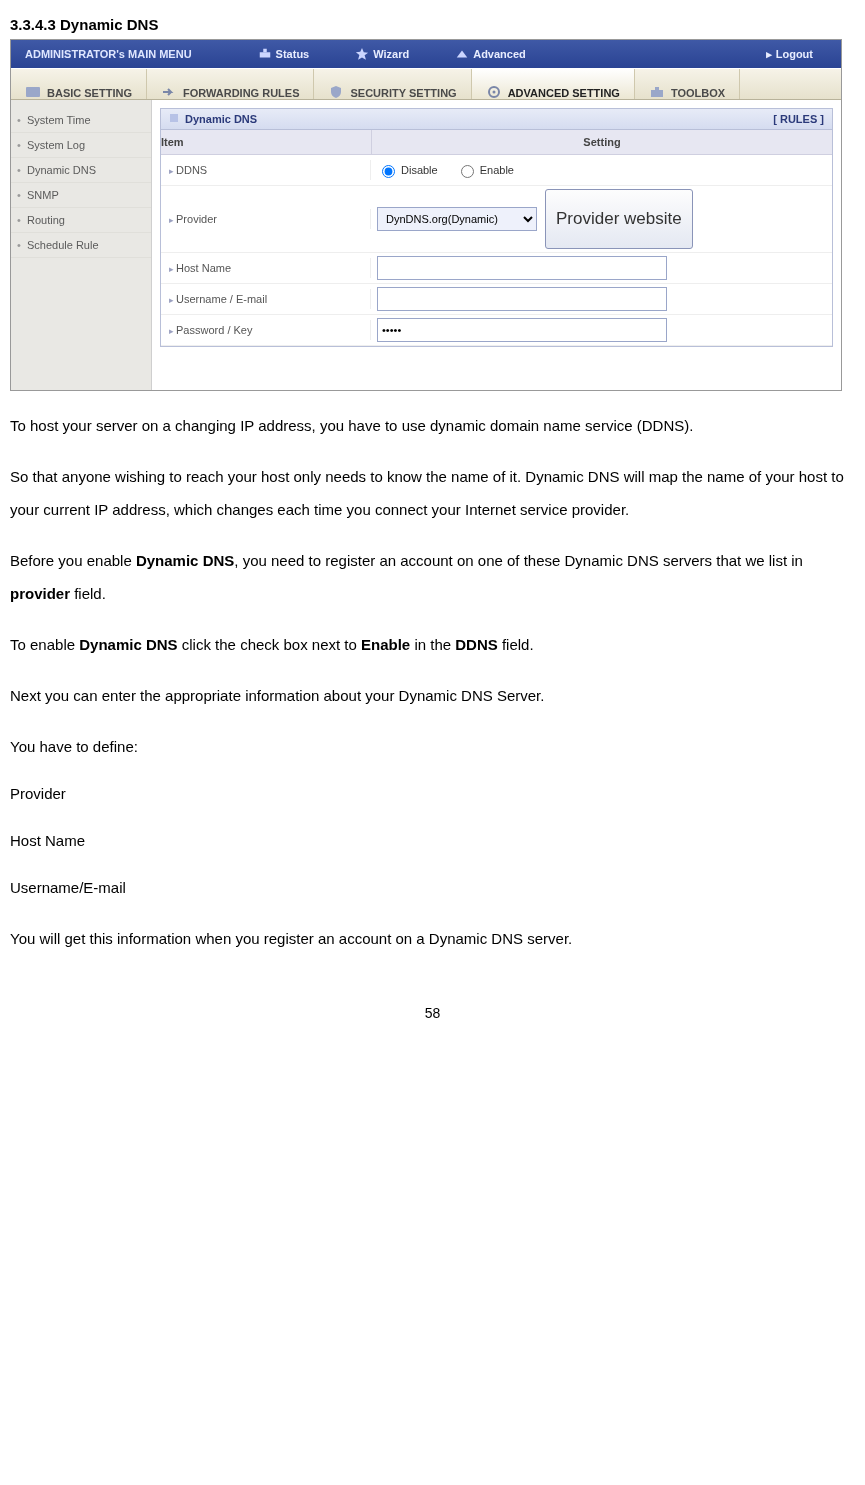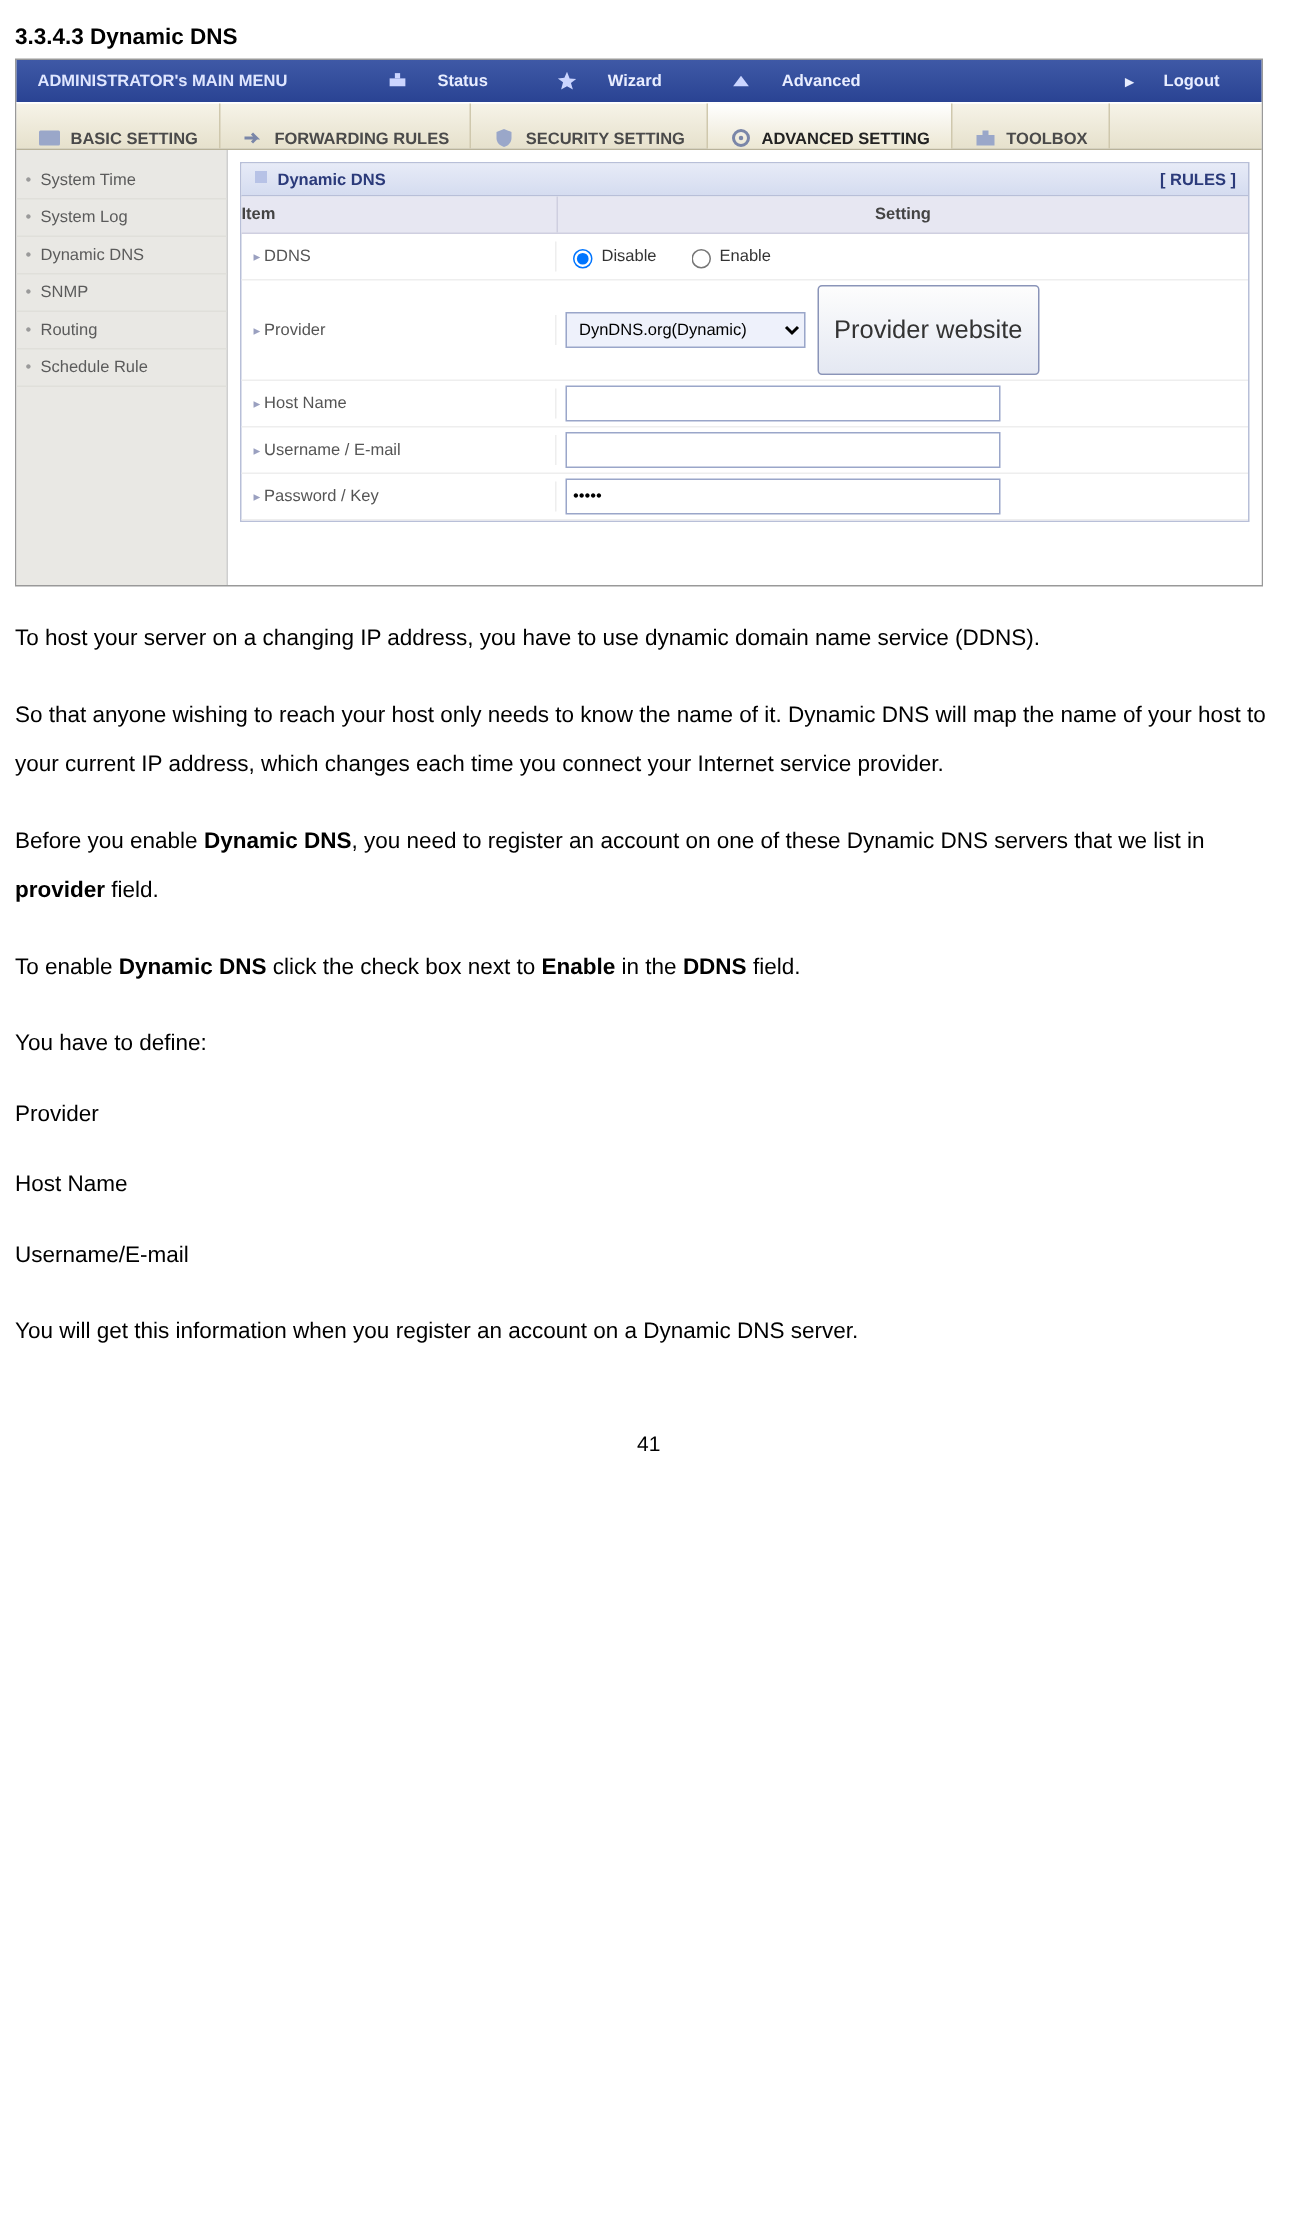--- a/index.html
+++ b/index.html
@@ -42,21 +42,21 @@
   }
   .topbar .menu-title {
     flex: 0 0 auto;
     color: #dfe6ff;
     margin-right: 40px;
   }
   .topbar .spacer { flex: 1; }
   .topbar .nav-item {
     display: flex;
     align-items: center;
-    gap: 20px;
+    gap: 4px;
     margin: 0 20px;
     color: #e8edff;
     font-weight: bold;
     cursor: pointer;
   }
   .topbar .nav-item svg { width: 14px; height: 14px; }
   
   .tabstrip {
     background: linear-gradient(#f6f3e8, #e6e1cc);
     border-top: 1px solid #fff;
@@ -366,21 +366,22 @@
 
   <div class="doc-body">
     <p>To host your server on a changing IP address, you have to use dynamic domain name service (DDNS).</p>
     <p>So that anyone wishing to reach your host only needs to know the name of it. Dynamic DNS will map the name of your host to your current IP address, which changes each time you connect your Internet service provider.</p>
     <p>
       <span>Before you enable </span><span class="bold">Dynamic DNS</span><span>, you need to register an account on one of these Dynamic DNS servers that we list in </span><span class="bold">provider</span><span> field.</span>
     </p>
     <p>
       <span>To enable </span><span class="bold">Dynamic DNS</span><span> click the check box next to </span><span class="bold">Enable</span><span> in the </span><span class="bold">DDNS</span><span> field.</span>
     </p>
+    <p>Next you can enter the appropriate information about your Dynamic DNS Server.</p>
     <p class="tight">You have to define:</p>
     <p class="tight">Provider</p>
     <p class="tight">Host Name</p>
     <p class="tight">Username/E-mail</p>
     <p>You will get this information when you register an account on a Dynamic DNS server.</p>
   </div>
 
-  <div class="page-number">41</div>
+  <div class="page-number">58</div>
 </div>
 
 </body></html>

